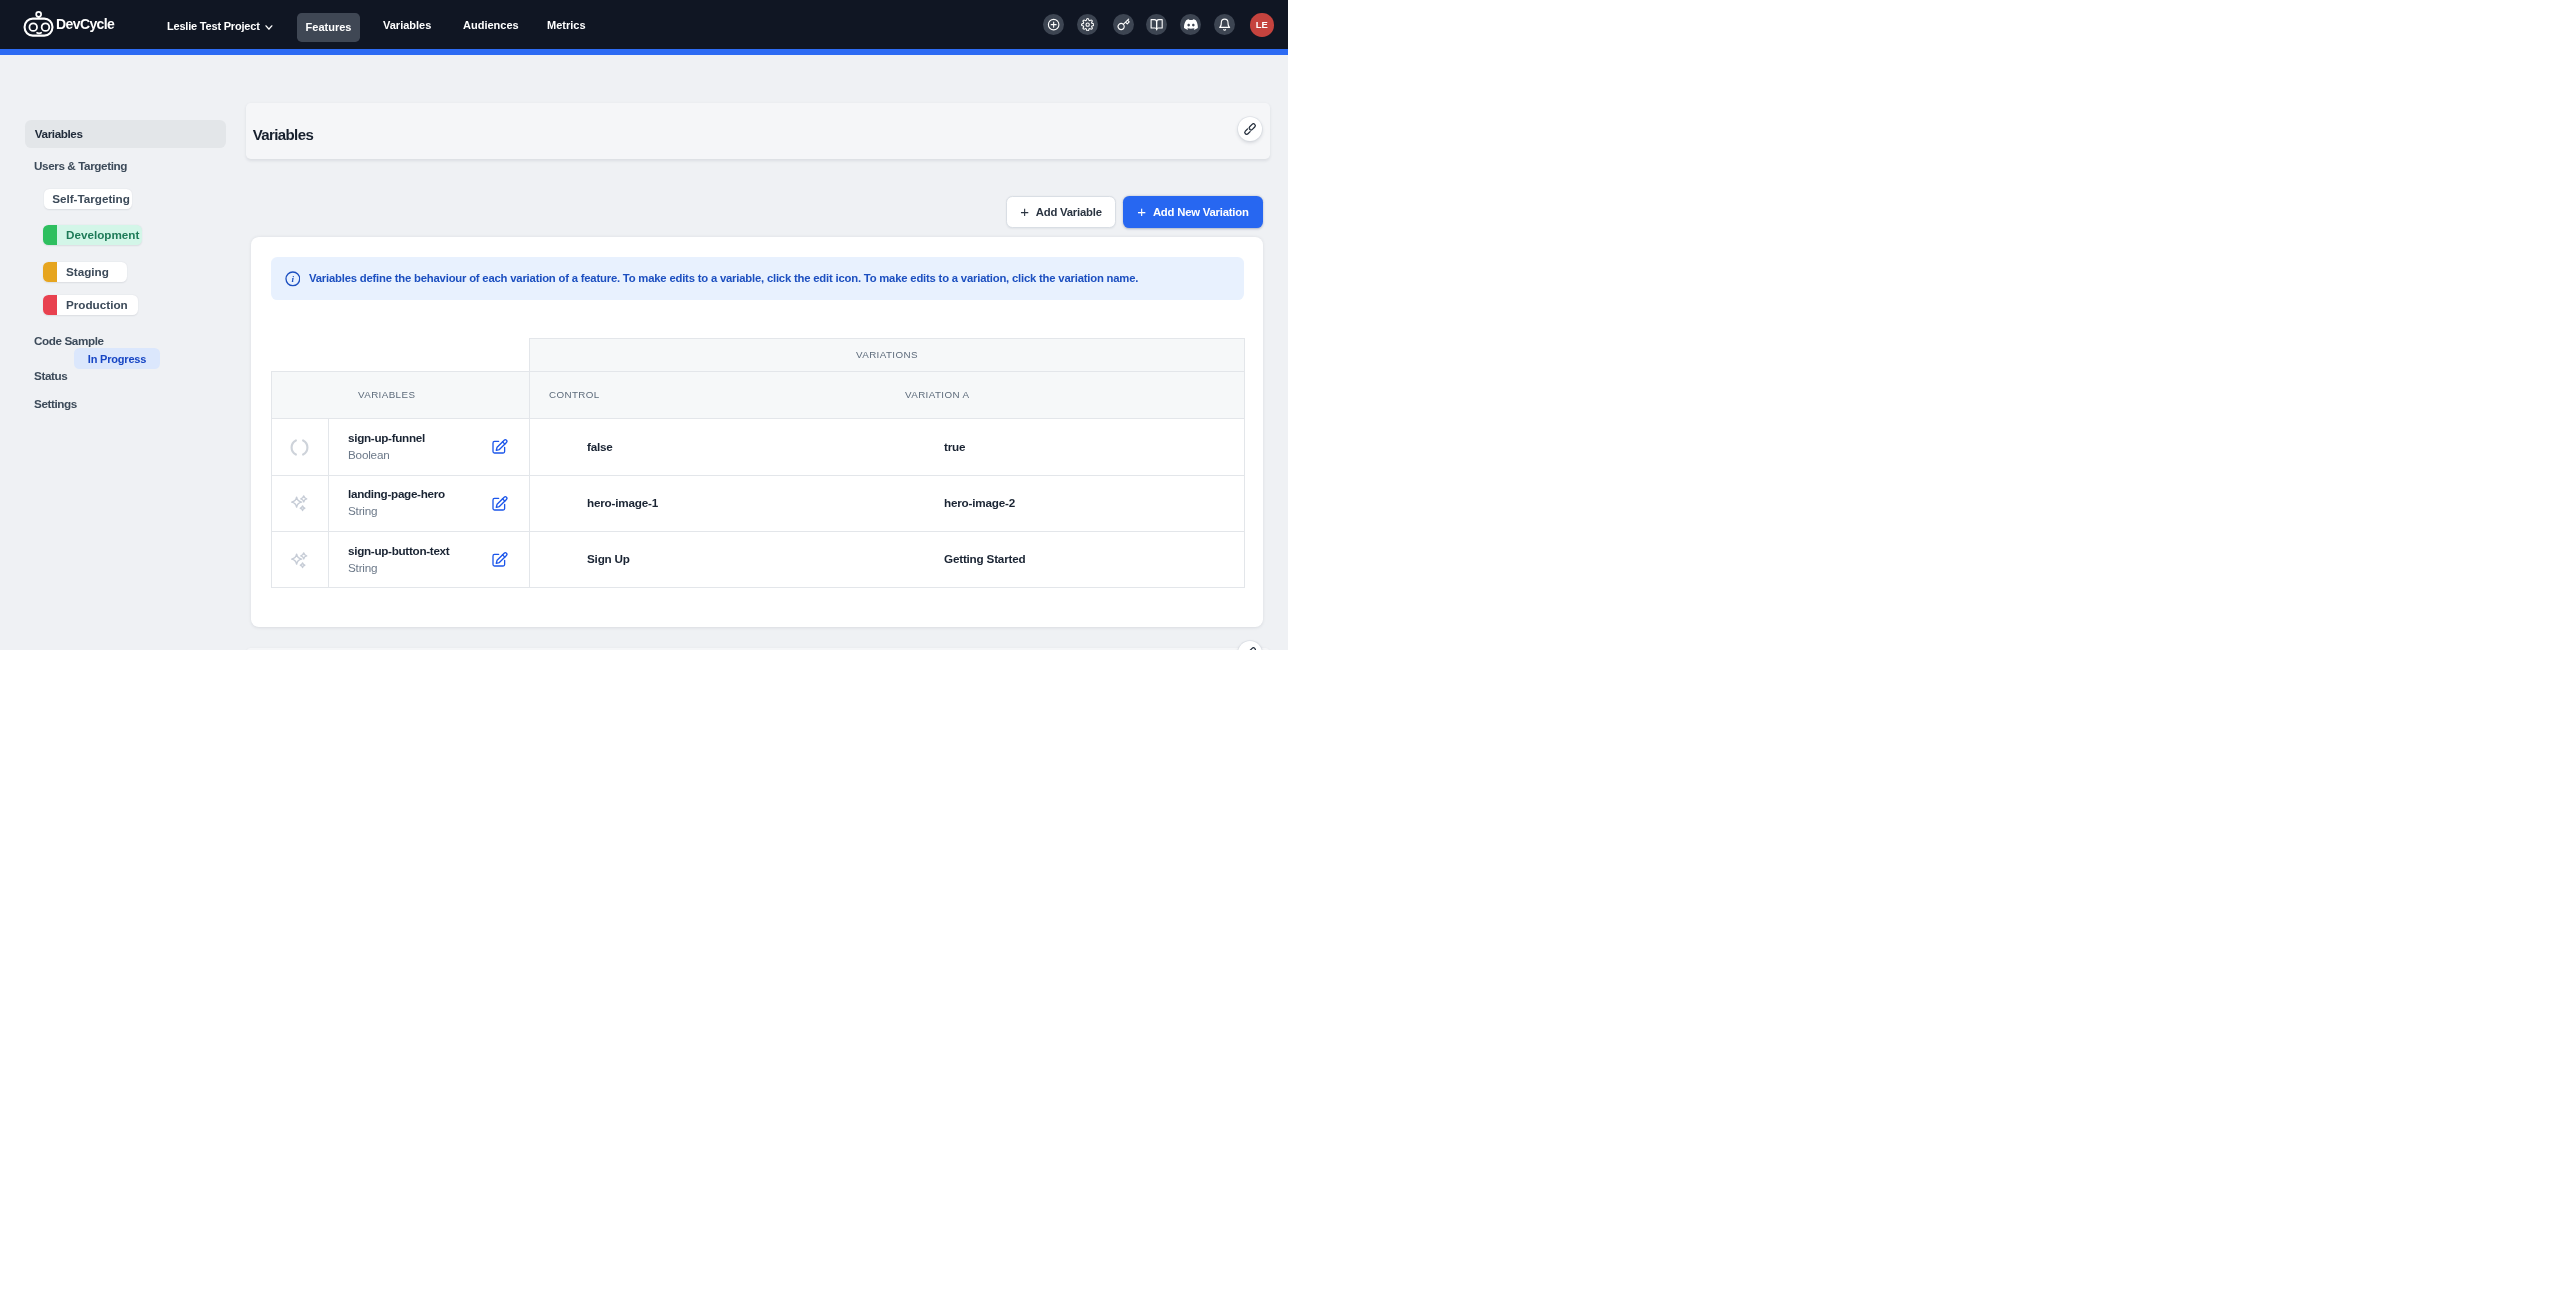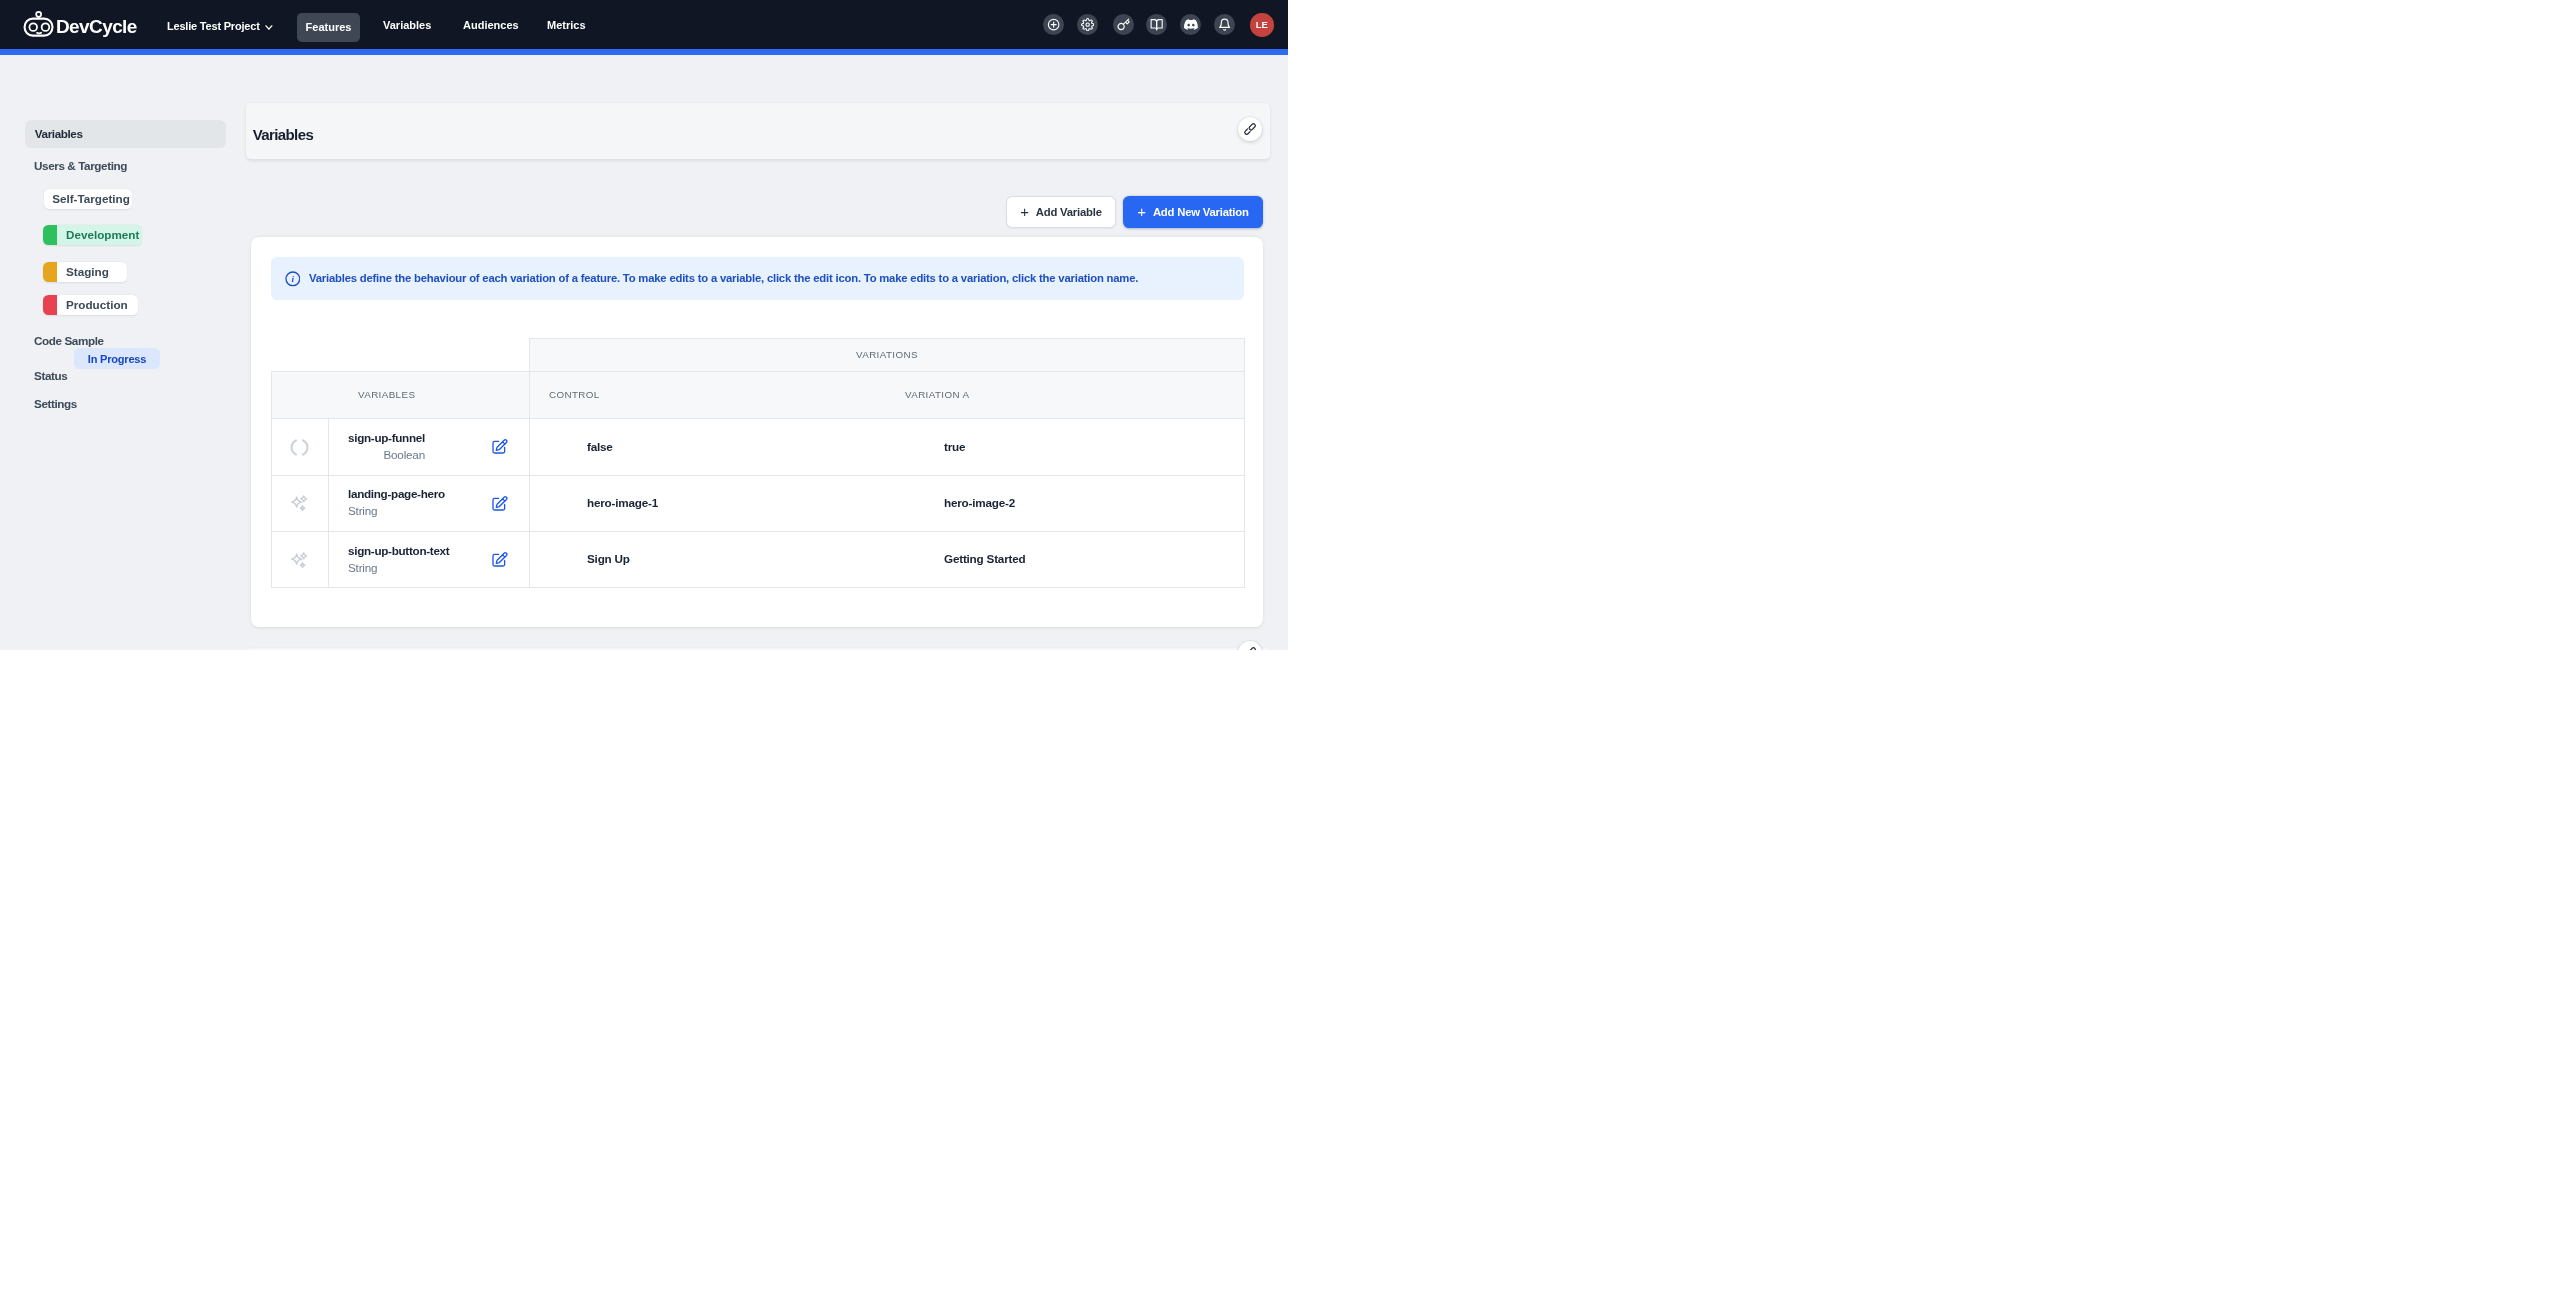--- a/index.html
+++ b/index.html
@@ -3,21 +3,21 @@
 <meta charset="utf-8">
 <style>
   * { margin:0; padding:0; box-sizing:border-box; }
   html,body { font-family:"Liberation Sans", sans-serif; }
   #root { position:relative; width:1288px; height:650px; background:#eff1f4; overflow:hidden; }
   .abs { position:absolute; }
 
   
   .topnav { position:absolute; left:0; top:0; width:1288px; height:49px; background:#101623; }
   .bluebar { position:absolute; left:0; top:49px; width:1288px; height:6.3px; background:#2d6bf3; }
-  .brand { position:absolute; left:56px; top:15.7px; font-size:19px; font-weight:700; color:#fff; letter-spacing:-0.6px; white-space:nowrap; }
+  .brand { position:absolute; left:56px; top:15.7px; font-size:14px; font-weight:700; color:#fff; letter-spacing:-0.6px; white-space:nowrap; }
   .proj { position:absolute; left:167px; top:19.6px; font-size:11px; font-weight:700; color:#fff; letter-spacing:-0.2px; white-space:nowrap; }
   .navpill { position:absolute; left:297px; top:12.5px; width:63px; height:29px; background:#3f4754; border-radius:4.7px; color:#fff; font-size:11px; font-weight:700; display:flex; align-items:center; justify-content:center; }
   .navlink { position:absolute; top:0; height:49px; display:flex; align-items:center; color:#fff; font-size:11px; font-weight:700; }
   .navcirc { position:absolute; top:14px; width:21px; height:21px; border-radius:50%; background:#3d4552; display:flex; align-items:center; justify-content:center; }
   .avatar { position:absolute; top:13px; left:1250px; width:23.5px; height:23.5px; border-radius:50%; background:#c5433e; color:#fff; font-size:9.4px; font-weight:700; display:flex; align-items:center; justify-content:center; }
 
   
   .tabbar { position:absolute; left:0; top:56px; width:1288px; height:42px; background:#fff; border-bottom:0.8px solid #e5e8ec; }
   .tab { position:absolute; top:21px; font-size:9.8px; font-weight:700; letter-spacing:-0.4px; color:#626f7f; white-space:nowrap; }
   .tab.active { color:#1d5be8; }
@@ -182,21 +182,21 @@
   <div class="abs" style="left:271px;top:419px;width:974px;height:169px;border-left:0.8px solid #e3e6ea;border-right:0.8px solid #e3e6ea;border-bottom:0.8px solid #e3e6ea;"></div>
   <div class="cellline" style="left:328px;top:419px;width:0.8px;height:169px;"></div>
   <div class="cellline" style="left:529px;top:419px;width:0.8px;height:169px;"></div>
   <div class="cellline" style="left:271px;top:475px;width:974px;height:0.8px;"></div>
   <div class="cellline" style="left:271px;top:531px;width:974px;height:0.8px;"></div>
 
   <svg class="abs" style="left:290px;top:438px" width="19" height="19" viewBox="0 0 24 24" fill="none" stroke="#ced3da" stroke-width="2.7" stroke-linecap="round">
       <path d="M7.46 3.09 A10 10 0 0 0 7.46 20.91"></path>
       <path d="M16.54 3.09 A10 10 0 0 1 16.54 20.91"></path>
     </svg>
-  <div class="abs" style="left:348px;top:431px;text-align:right;">
+  <div class="abs" style="left:348px;top:431px;">
     <div class="varname">sign-up-funnel</div>
     <div class="vartype">Boolean</div>
   </div>
   <svg class="abs" style="left:490px;top:438px" width="18" height="18" viewBox="0 0 24 24" fill="none" stroke="#1b55ea" stroke-width="1.75" stroke-linecap="round" stroke-linejoin="round">
       <path d="M11.5 4.5H6a2 2 0 0 0-2 2V18a2 2 0 0 0 2 2h11.5a2 2 0 0 0 2-2v-5.5"></path>
       <path d="M18.9 2.9a2.15 2.15 0 0 1 3.04 3.04L12.5 15.4l-4.2 1.16 1.16-4.2 9.44-9.46z"></path>
       <path d="M16.7 5.1l3.04 3.04"></path>
     </svg>
   <div class="val" style="left:548px;top:440px;">false</div>
   <div class="val" style="left:905px;top:440px;">true</div>

